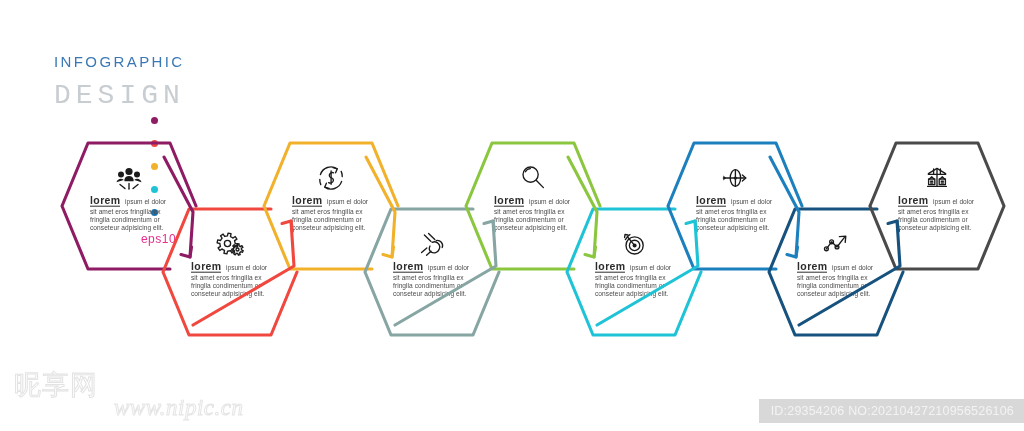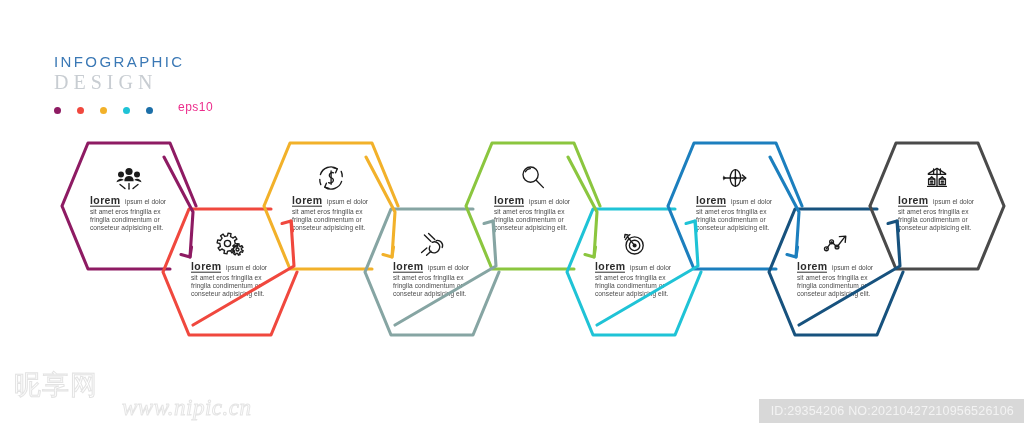--- a/index.html
+++ b/index.html
@@ -25,33 +25,34 @@
   }
   #brand-line1 {
     font-family: "Liberation Sans", sans-serif;
     font-size: 15px;
     letter-spacing: 2.4px;
     color: #3a78b5;
     line-height: 1;
     font-weight: 400;
   }
   #brand-line2 {
-    font-family: Liberation Serif, serif;
-    font-size: 20px;
+    font-family: Liberation Mono, monospace;
+    font-size: 28px;
     letter-spacing: 5px;
     color: #c8cdd2;
     line-height: 1.05;
-    margin-top: 3px;
+    margin-top: 12px;
     font-weight: 400;
   }
   #brand-row3 {
     display: flex;
-    align-items: flex-end;
+    align-items: center;
     margin-top: 7px;
     gap: 16px;
+    flex-direction: column;
   }
   .brand-dot {
     width: 7px;
     height: 7px;
     border-radius: 50%;
     display: inline-block;
   }
   #brand-eps {
     font-family: "Liberation Sans", sans-serif;
     font-size: 12px;
@@ -111,21 +112,21 @@
     fill: #4c4c4c;
   }
 
   
   #wm-left {
     position: absolute;
     left: 14px;
     bottom: 10px;
     display: flex;
     align-items: center;
-    gap: 24px;
+    gap: 16px;
     opacity: 0.95;
   }
   #wm-cn {
     font-family: "Liberation Serif", serif;
     font-size: 27px;
     color: #ffffff;
     -webkit-text-stroke: 1px #e2e2e2;
     letter-spacing: 1px;
     line-height: 1;
   }

